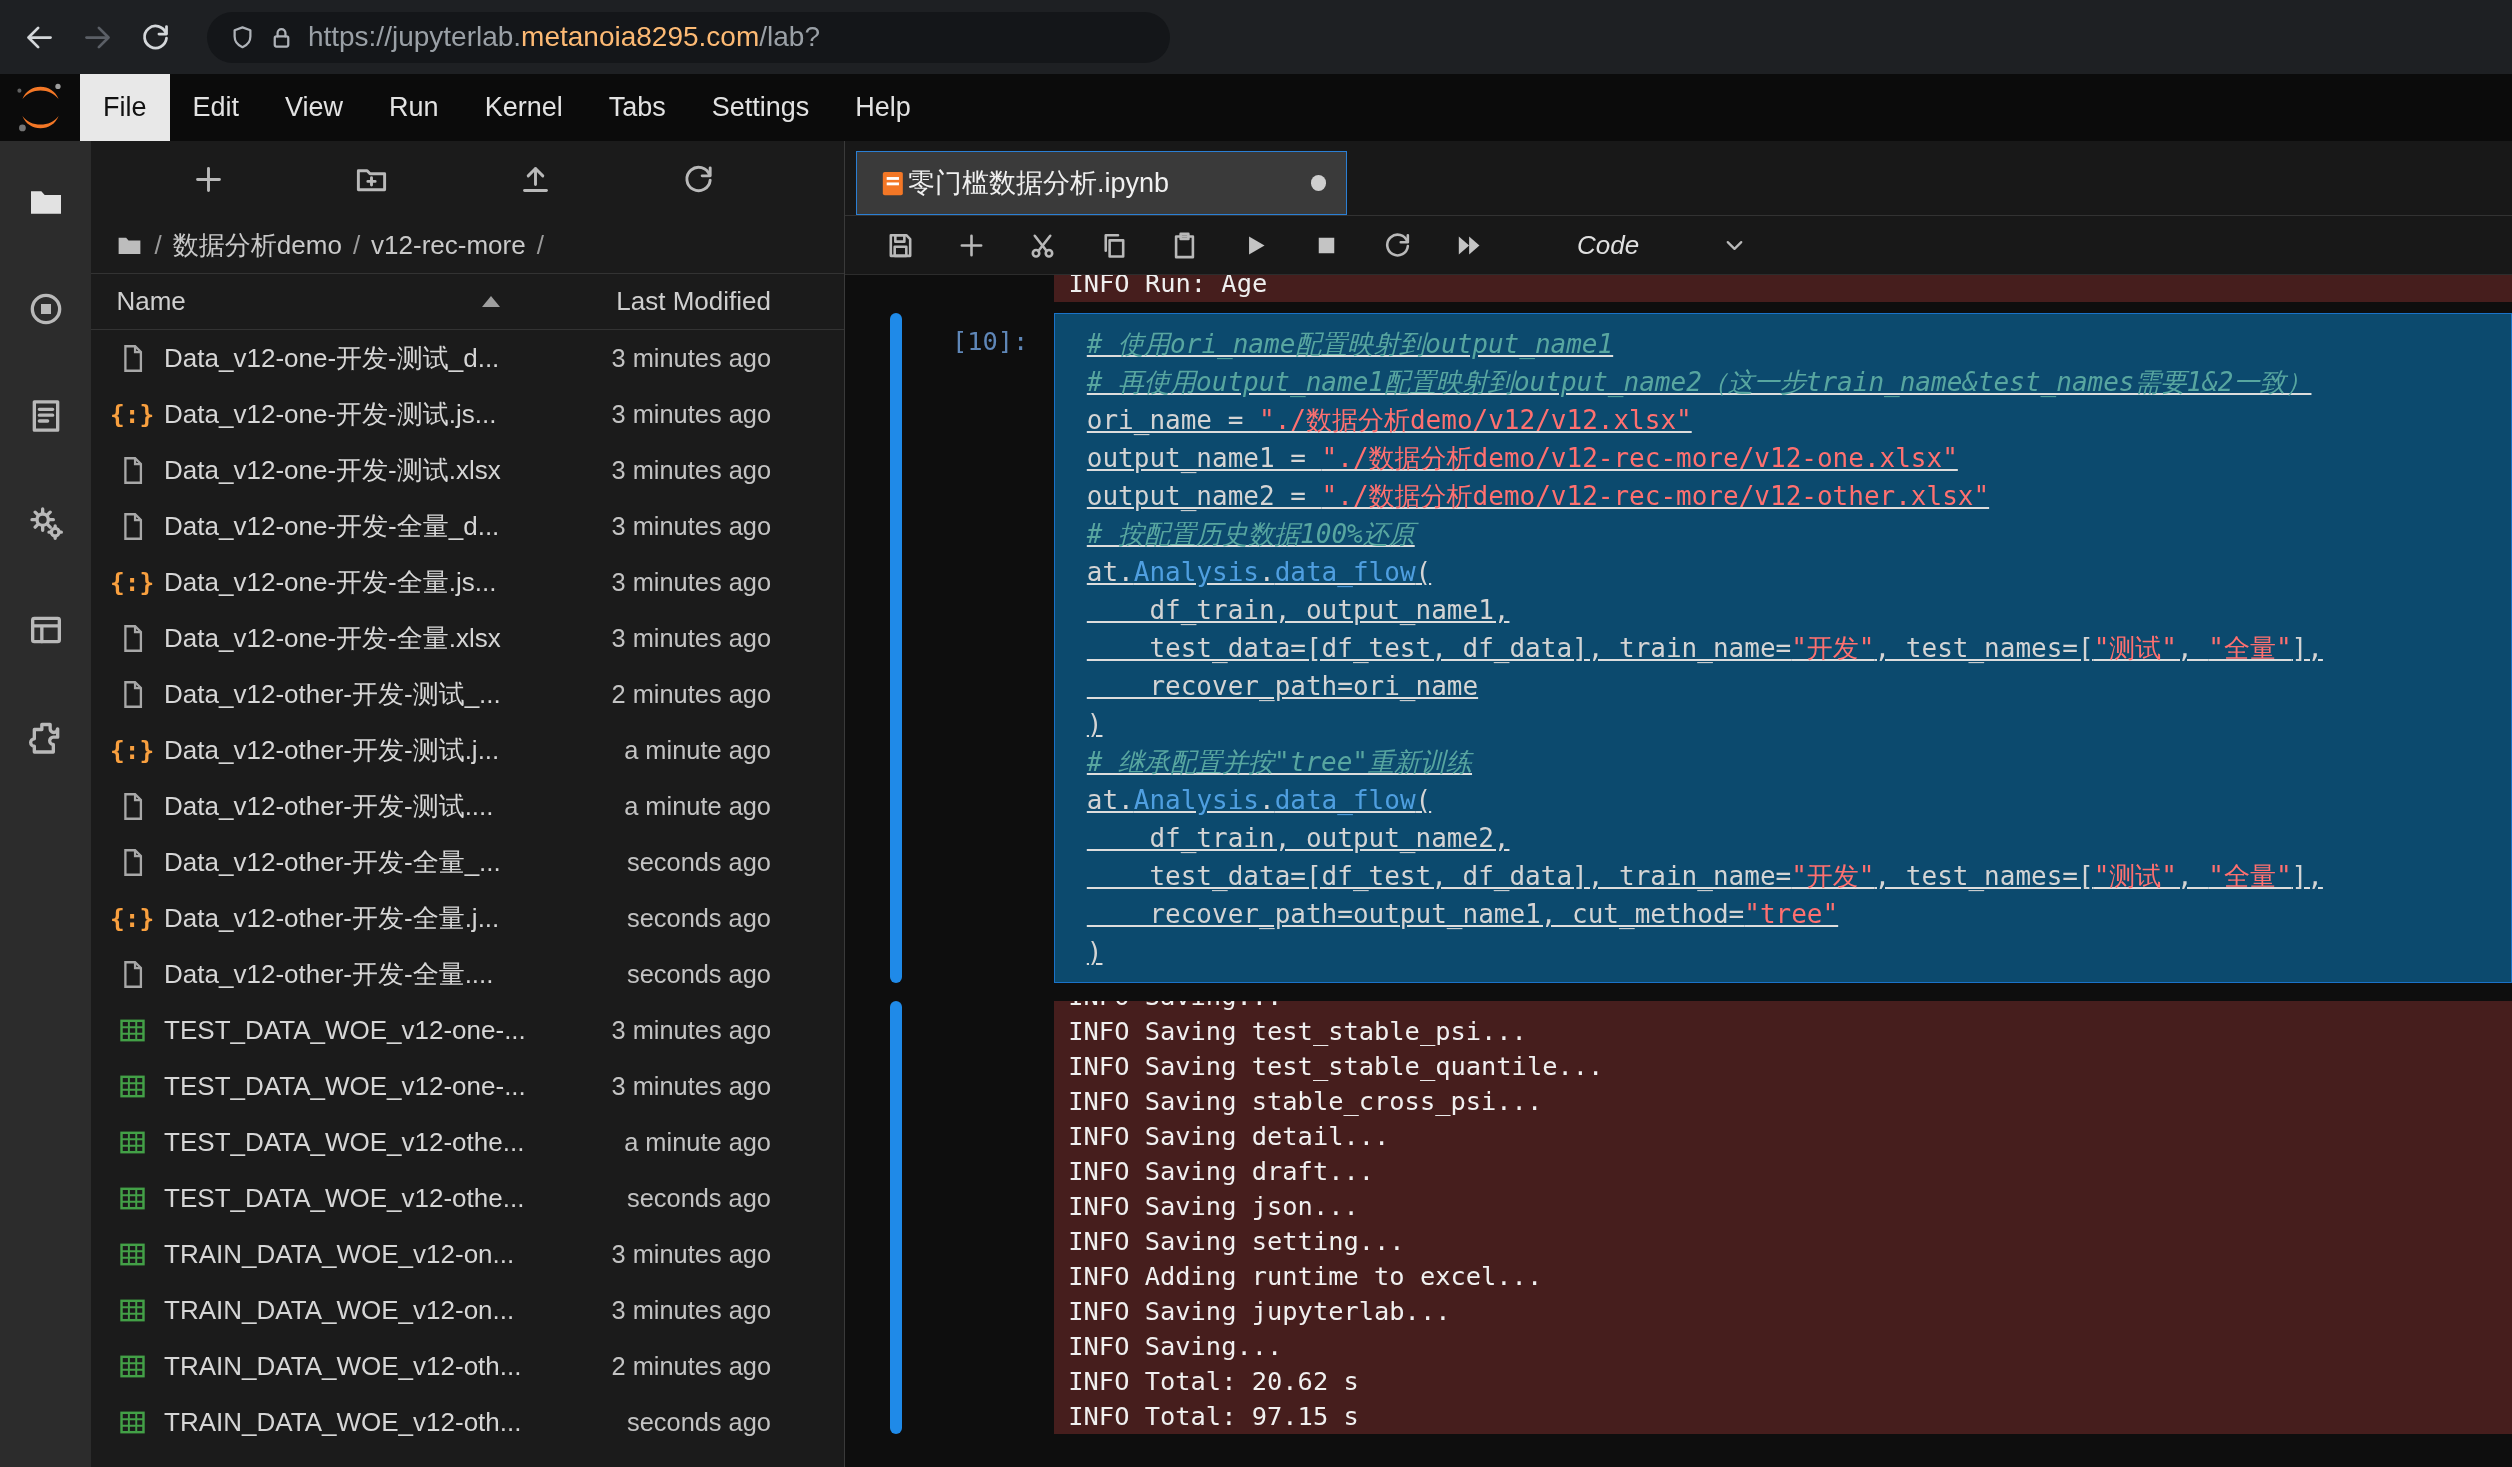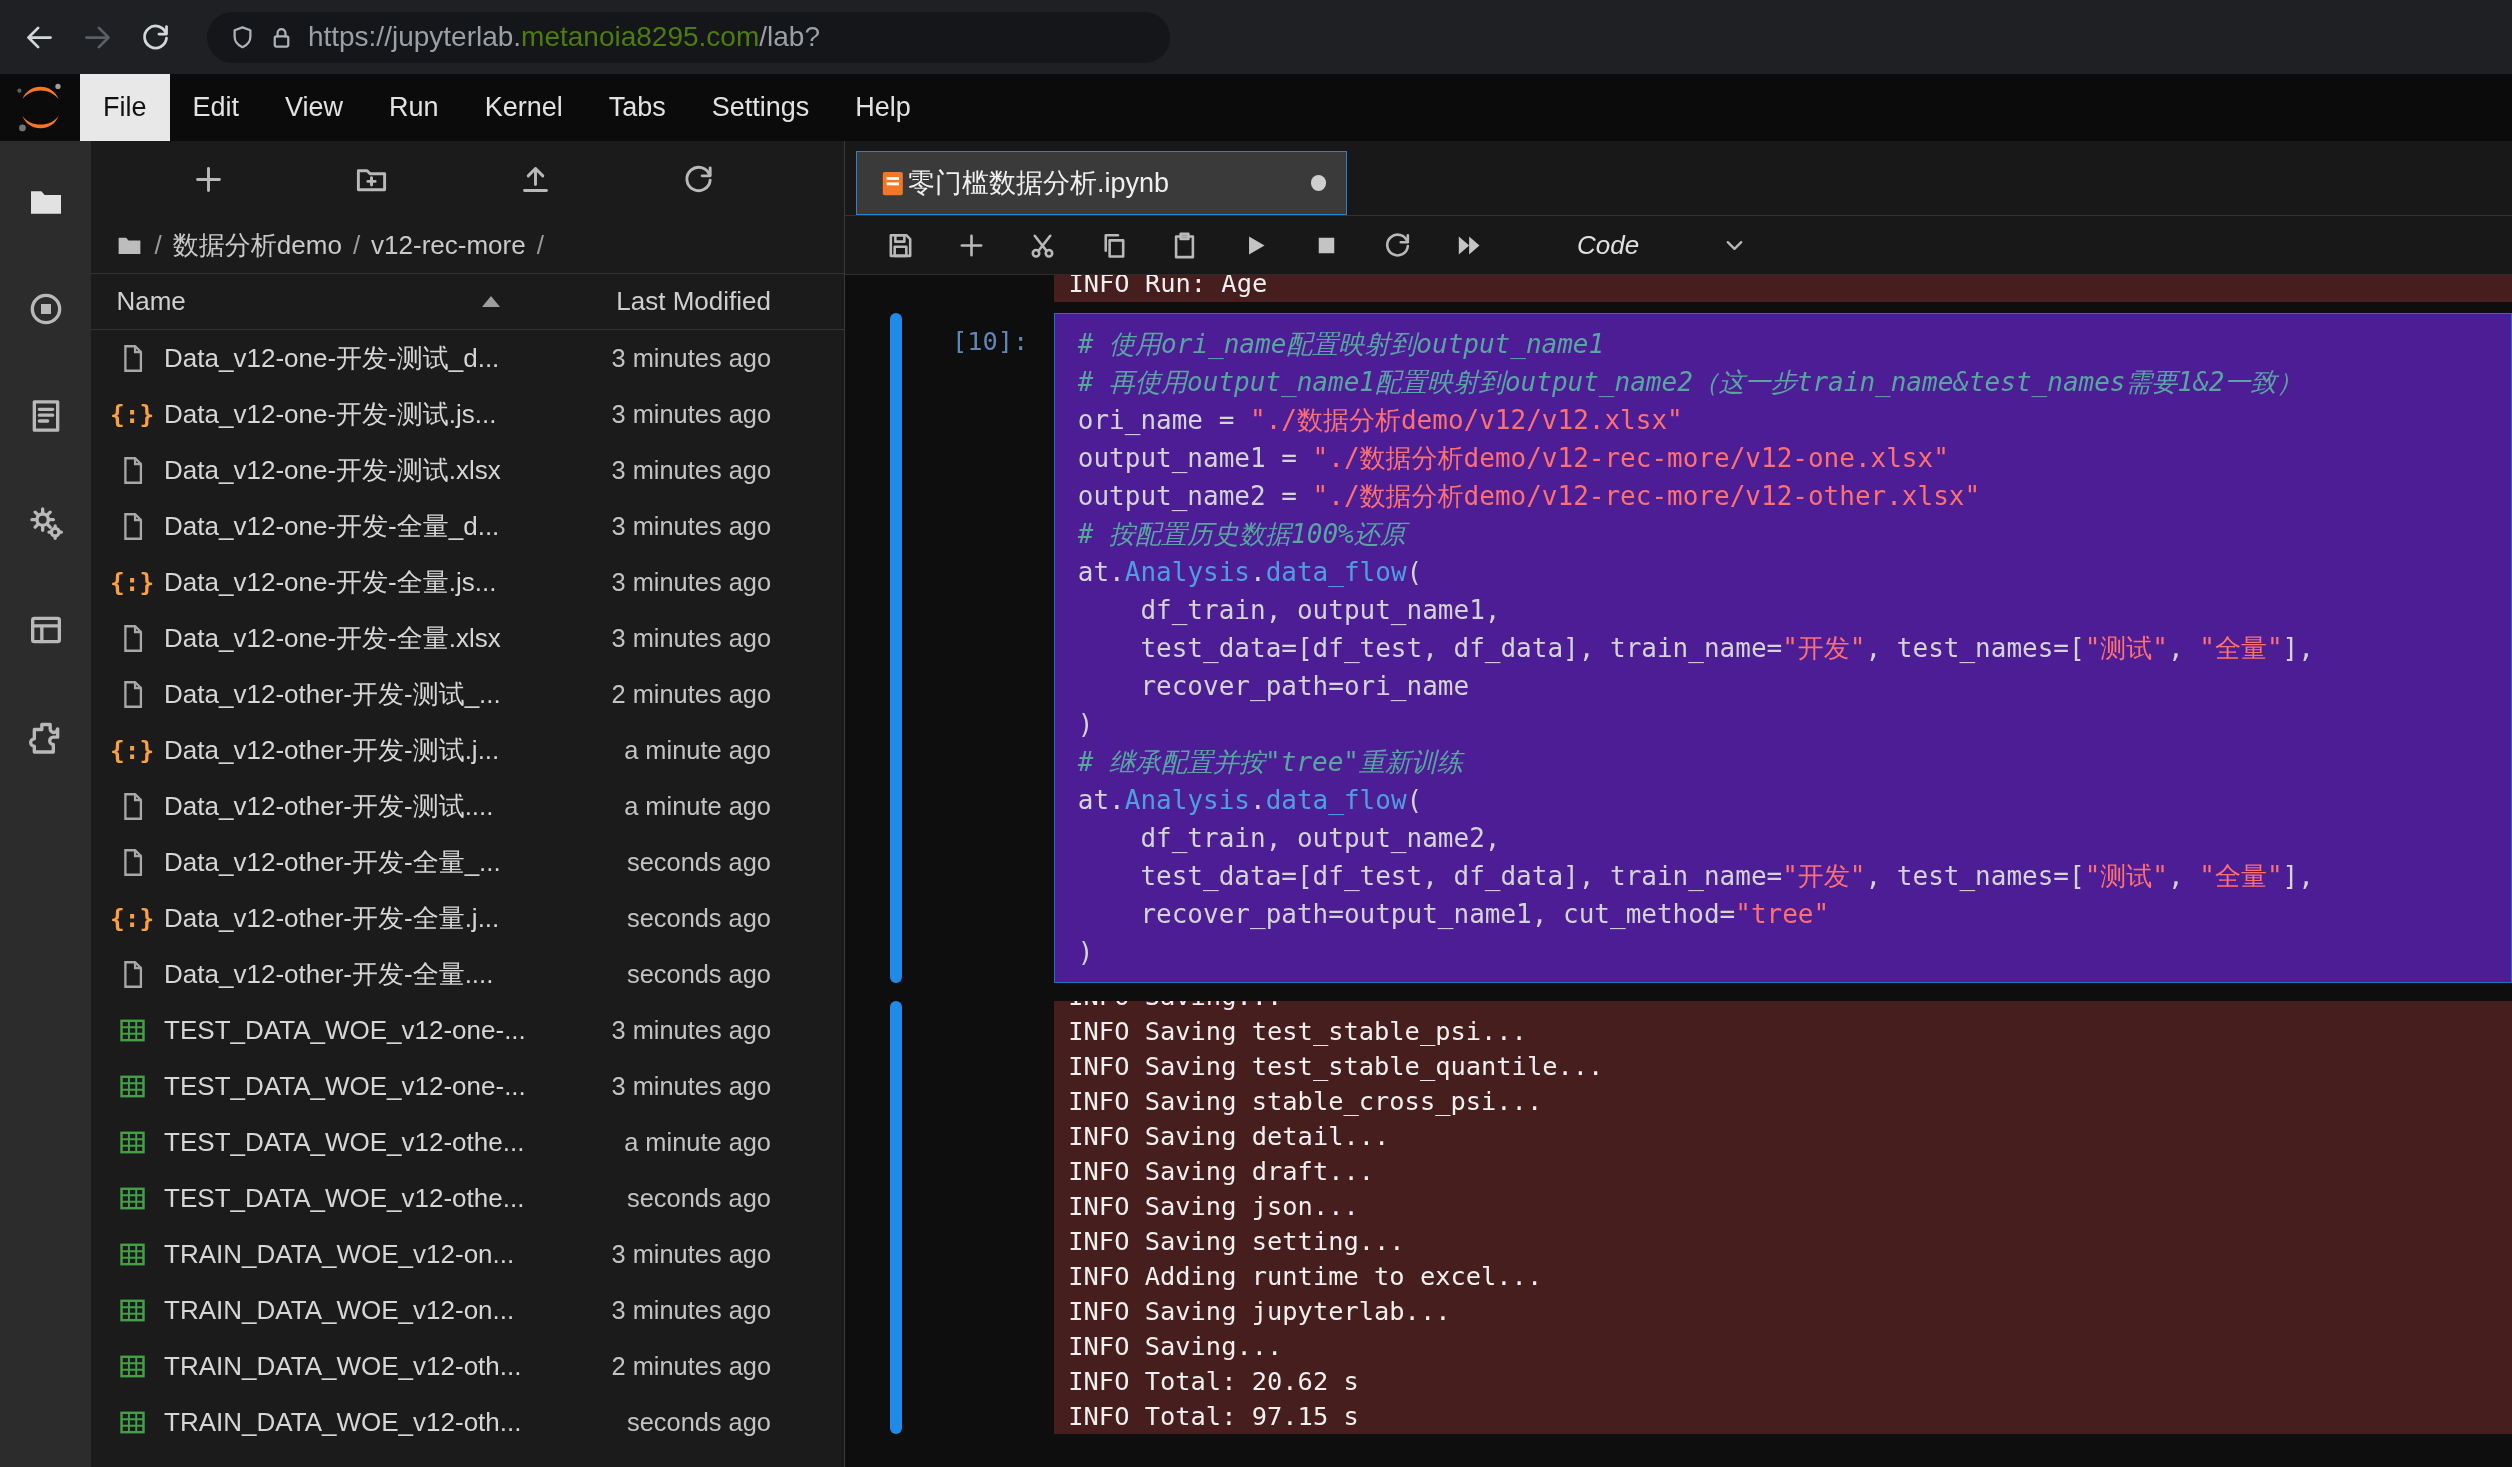--- a/index.html
+++ b/index.html
@@ -6,21 +6,21 @@
   #app{position:relative;width:2512px;height:1468px;background:#0f0f0f;overflow:hidden;
        font-family:"Liberation Sans","DejaVu Sans",sans-serif;color:#ddd;}
   
   .chrome{height:74px;background:#1e2023;display:flex;align-items:center;padding:0 14.5px;gap:9px;box-sizing:border-box;}
   .nav-btn{width:49px;height:49px;display:flex;align-items:center;justify-content:center;border-radius:50%;}
   .nav-btn svg{width:33px;height:33px;}
   .urlbar{width:963px;height:51px;background:#141619;border-radius:25.4px;display:flex;align-items:center;
           padding:0 22px;gap:12.7px;margin-left:18px;box-sizing:border-box;}
   .urlbar svg{width:27px;height:27px;flex:none;}
   .url-text{font-size:28px;white-space:nowrap;overflow:hidden;}
-  .u-dim{color:#9aa0a6;} .u-bright{color:#4d7c0f;}
+  .u-dim{color:#9aa0a6;} .u-bright{color:#fdba74;}
   
   .menubar{height:67px;background:#0b0b0b;display:flex;align-items:stretch;}
   .jlogo{width:80px;display:flex;align-items:center;justify-content:center;}
   .jlogo svg{width:53px;height:53px;}
   .menus{display:flex;align-items:stretch;}
   .menu-item{padding:0 23px;display:flex;align-items:center;font-size:27px;color:#e2e2e2;cursor:default;}
   .menu-item.active{background:#e8e8e8;color:#111;}
   
   .content{display:flex;height:1327px;}
   .activitybar{width:91px;background:#2c2c2c;display:flex;flex-direction:column;padding-top:7.3px;flex:none;}
@@ -59,21 +59,21 @@
   .tb-btn{width:35px;height:35px;display:flex;align-items:center;justify-content:center;}
   .tb-btn svg{width:31px;height:31px;}
   .celltype{margin-left:55px;font-size:26px;color:#e0e0e0;display:flex;align-items:center;gap:82px;}
   .celltype svg{width:27px;height:27px;}
   .notebook{flex:1;background:#0e0e0e;overflow:hidden;font-family:"DejaVu Sans Mono","Liberation Mono",monospace;}
   .partial-top{margin-left:209px;height:27px;background:#461e1d;overflow:hidden;display:flex;align-items:flex-end;}
   .partial-top span{font-size:25.4px;line-height:38px;color:#efefef;padding-left:14.5px;white-space:pre;margin-top:46px;}
   .cell{display:flex;margin-top:11px;padding-left:45px;align-items:stretch;}
   .collapser{width:11.8px;border-radius:6.4px;background:#1f8ae8;flex:none;}
   .promptcol{width:152px;flex:none;text-align:right;padding:12.7px 25.4px 0 0;font-size:25.4px;color:#5f87b8;box-sizing:border-box;}
-  .editor{flex:1;border:1.8px solid #1a73c9;background:#4c1d95;padding:11px 23px;min-width:0;box-sizing:border-box;}
+  .editor{flex:1;border:1.8px solid #1a73c9;background:#0c4a6e;padding:11px 32px;min-width:0;box-sizing:border-box;text-decoration:underline;}
   .cl{font-size:26px;line-height:38px;white-space:pre;color:#d4d4d4;}
   .cm{color:#58a6a0;font-style:italic;}
   .st{color:#ff7070;}
   .pr{color:#4f9fe0;}
   .outwrap{display:flex;margin-top:18px;padding-left:45px;align-items:stretch;}
   .outspacer{width:152px;flex:none;}
   .outarea{flex:1;background:#461e1d;padding-left:14.5px;min-width:0;}
   .out-partial{height:12.7px;overflow:hidden;display:flex;align-items:flex-end;}
   .out-partial span{font-size:25.4px;line-height:35px;color:#efefef;white-space:pre;}
   .ol{font-size:25.4px;line-height:35px;color:#f0f0f0;white-space:pre;}

